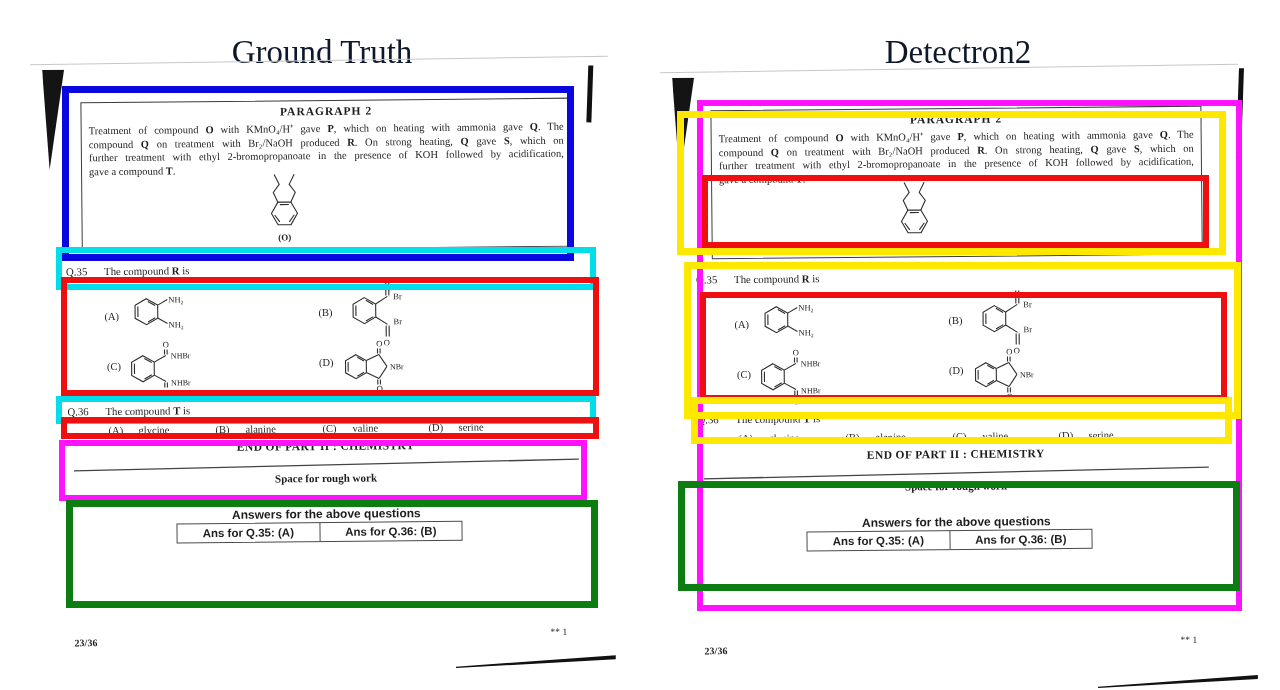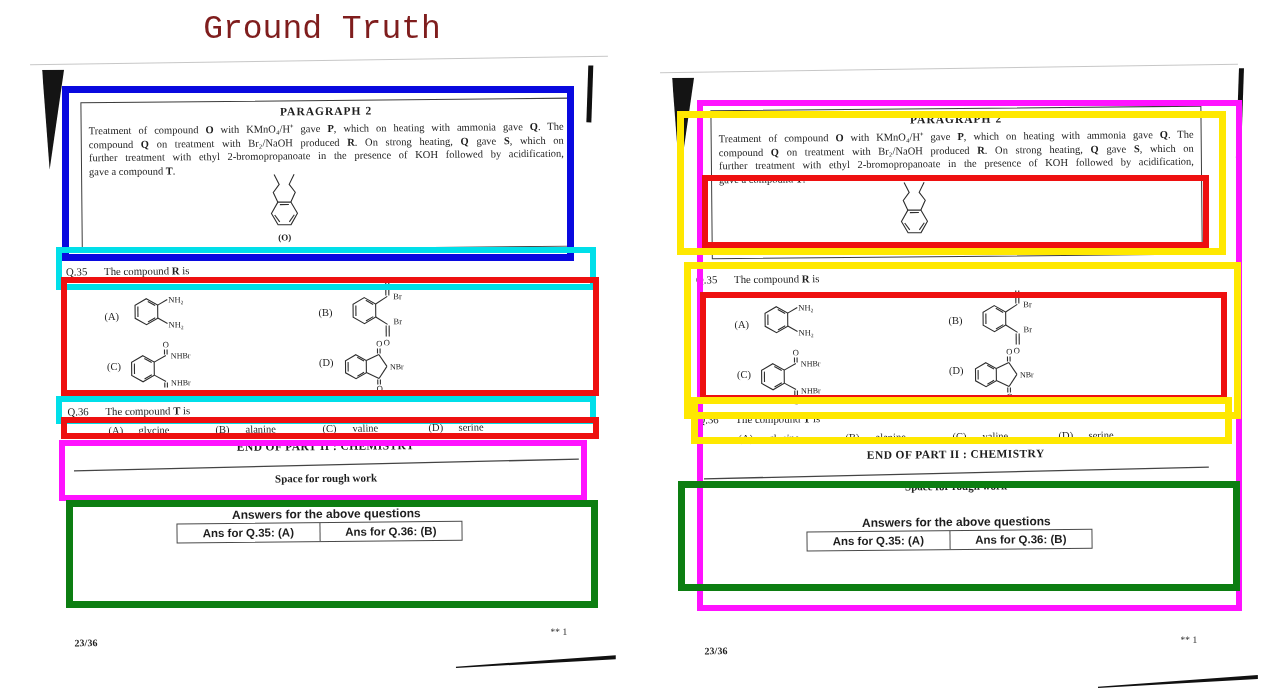--- a/index.html
+++ b/index.html
@@ -1,19 +1,19 @@
 <!DOCTYPE html>
 <html><head>
 <meta charset="utf-8">
 <style>
   html,body{margin:0;padding:0;background:#fff;}
   .canvas{position:relative;width:1280px;height:690px;background:#fff;overflow:hidden;
           font-family:"Liberation Serif",serif;}
-  .fig-title{position:absolute;top:11px;transform:translateX(-50%);
-             font-family:Liberation Mono, monospace;font-size:33px;color:#7f1d1d;white-space:nowrap;}
+  .fig-title{position:absolute;top:34px;transform:translateX(-50%);
+             font-family:Liberation Serif, serif;font-size:33px;color:#0f172a;white-space:nowrap;}
   .page{position:absolute;top:57px;width:600px;height:633px;}
   .left-page{left:25px;} .right-page{left:655px;}
   .scan{position:absolute;left:0;top:0;width:600px;height:633px;
         transform:rotate(-0.55deg);transform-origin:300px 316px;color:#1d1d1d;}
   .right-page .scan{top:8px;}
   .overlay{position:absolute;left:0;top:0;width:600px;height:633px;pointer-events:none;}
   .abox{position:absolute;box-sizing:border-box;border-style:solid;}
   .top-edge{position:absolute;left:8px;top:3px;width:578px;height:1px;background:#c7c7c7;
             transform:rotate(-0.3deg);}
   .wedge{position:absolute;left:20px;top:10px;width:22px;height:100px;background:#141414;
@@ -51,20 +51,21 @@
   .foot-right{position:absolute;left:523px;top:572px;font-size:9.5px;}
   .bottom-line{position:absolute;left:428px;top:600px;}
   .right-page .bottom-line{left:440px;top:612px;}
 </style>
 </head>
 <body>
 
 <div class="canvas">
 
   <div class="fig-title" style="left:322px">Ground Truth</div>
+  <div class="fig-title" style="left:958px">Detectron2</div>
 
   <div class="page left-page">
     <div class="scan">
       <div class="top-edge"></div>
       <div class="wedge"></div>
       <div class="edge-bar"></div>
 
       <div class="para-box">
         <div class="para-head">PARAGRAPH 2</div>
         <div class="para-lines">

